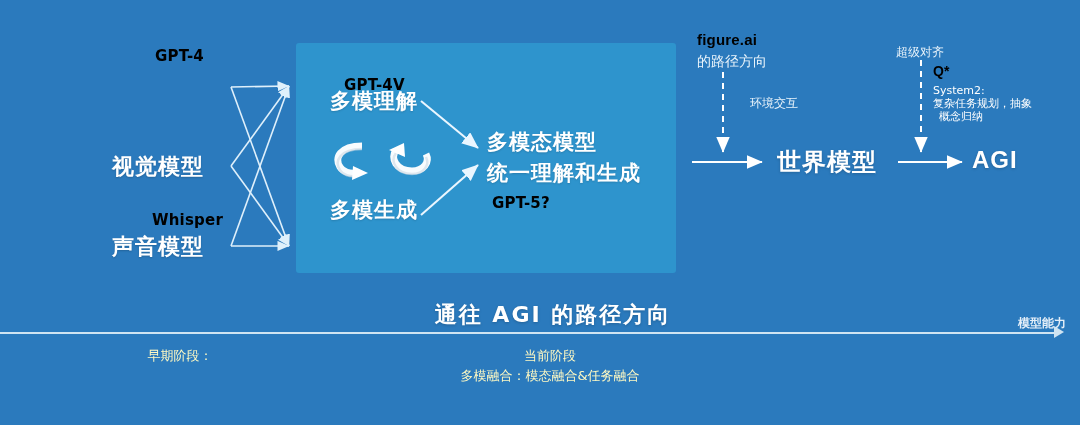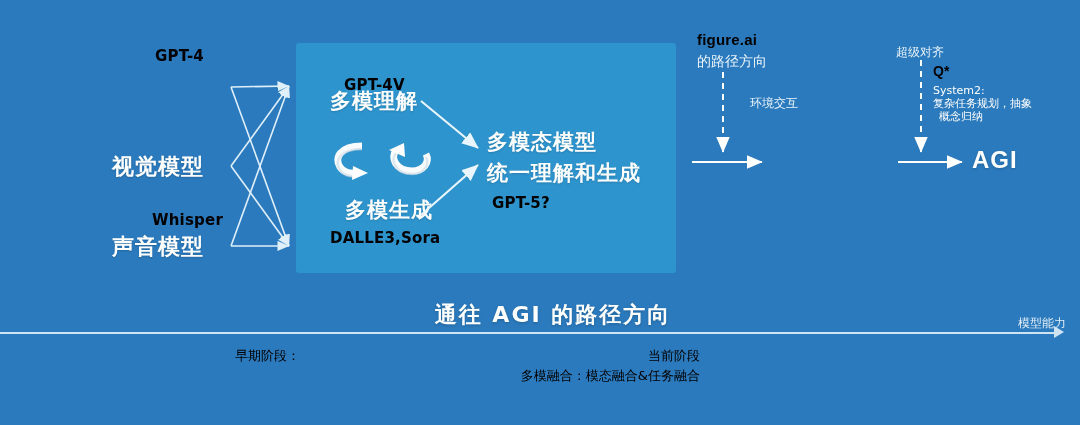--- a/index.html
+++ b/index.html
@@ -33,28 +33,28 @@
   
   .big-white{color:#ffffff;font-weight:700;text-shadow:0 1px 3px rgba(0,0,0,.2);}
   .small-white{color:#eaf4fb;font-weight:400;}
   .note{color:#ffffff;font-size:11px;line-height:14px;font-weight:400;}
 
   
   #axisline{left:0;top:332px;width:1060px;height:2px;background:#cfe4f2;}
   #axisArrow{left:1054px;top:326px;width:0;height:0;
     border-top:6px solid transparent;border-bottom:6px solid transparent;
     border-left:10px solid #cfe4f2;}
-  .stage-cap{color:#000000;font-size:13px;line-height:20px;text-align:right;font-weight:400;}
+  .stage-cap{color:#fef9c3;font-size:13px;line-height:20px;text-align:center;font-weight:400;}
   #title{
     left:0;top:300px;width:1080px;text-align:center;
     color:#ffffff;font-size:22px;font-weight:700;letter-spacing:2px;
     text-shadow:0 1px 3px rgba(0,0,0,.2);
     padding-left:13px;
   }
-  #axis-caption{right:14px;top:315px;color:#e3eef8;font-size:12px;font-weight:400;}
+  #axis-caption{right:14px;top:315px;color:#e3eef8;font-size:12px;font-weight:700;}
 
   svg{display:block;overflow:visible;}
 </style>
 </head>
 <body>
 
 <div id="stage">
 
   <div class="abs cn green greenlbl" style="left:155px;top:47px;">GPT-4</div>
 
@@ -87,22 +87,21 @@
       <line x1="231" y1="246" x2="289" y2="86"></line>
       <line x1="231" y1="246" x2="289" y2="246"></line>
     </g>
   </svg>
 
   <div class="abs" id="panel"></div>
 
   <div class="abs cn green greenlbl" style="left:344px;top:64px;margin-top:12px;">GPT-4V</div>
   <div class="abs cn panel-white" style="left:330px;top:87px;font-size:21px;">多模理解</div>
 
-  <div class="abs cn panel-white" style="left:330px;top:196px;font-size:21px;margin-left:15px;">多模生成</div>
-  <div class="abs cn green greenlbl" style="left:330px;top:229px;">DALLE3,Sora</div>
+  <div class="abs cn panel-white" style="left:330px;top:196px;font-size:21px;">多模生成</div>
 
   <div class="abs cn panel-white" style="left:487px;top:128px;font-size:21px;">多模态模型</div>
   <div class="abs cn panel-white" style="left:487px;top:159px;font-size:21px;">统一理解和生成</div>
   <div class="abs cn green greenlbl" style="left:492px;top:194px;">GPT-5?</div>
 
   <svg class="abs" style="left:326px;top:138px;" width="108" height="46">
 
     <g>
       <path d="M36,8 C14,8 8,20 14,29 C17,34 24,36 30,35" fill="none" stroke="#ffffff" stroke-width="7" stroke-linecap="butt" opacity="0.97"></path>
       <path d="M36,8 C14,8 8,20 14,29 C17,34 24,36 30,35" fill="none" stroke="#c8d6e0" stroke-width="2.4" stroke-linecap="butt" transform="translate(0,3)" opacity="0.55"></path>
@@ -120,20 +119,21 @@
     <g stroke="#eaf6ff" stroke-width="2.1" fill="none" marker-end="url(#ah2)">
       <line x1="421" y1="101" x2="478" y2="148"></line>
       <line x1="421" y1="215" x2="478" y2="165"></line>
     </g>
   </svg>
 
   <div class="abs green greenlbl" style="left:697px;top:31px;">figure.ai</div>
   <div class="abs cn small-white" style="left:697px;top:53px;font-size:14px;">的路径方向</div>
   <div class="abs cn small-white" style="left:750px;top:95px;font-size:12px;">环境交互</div>
 
+  <div class="abs cn big-white" style="left:777px;top:146px;font-size:24px;letter-spacing:1px;">世界模型</div>
 
   <div class="abs cn small-white" style="left:896px;top:44px;font-size:12px;">超级对齐</div>
   <div class="abs green" style="left:933px;top:63px;font-size:14px;">Q*</div>
   <div class="abs cn note" style="left:933px;top:84px;">System2:</div>
   <div class="abs cn note" style="left:933px;top:97px;">复杂任务规划，抽象</div>
   <div class="abs cn note" style="left:933px;top:110px;margin-left:6px;">概念归纳</div>
 
   <div class="abs big-white" style="left:972px;top:146px;font-size:24px;letter-spacing:1px;">AGI</div>
 
   <svg class="abs" style="left:0;top:0;" width="1080" height="425">

